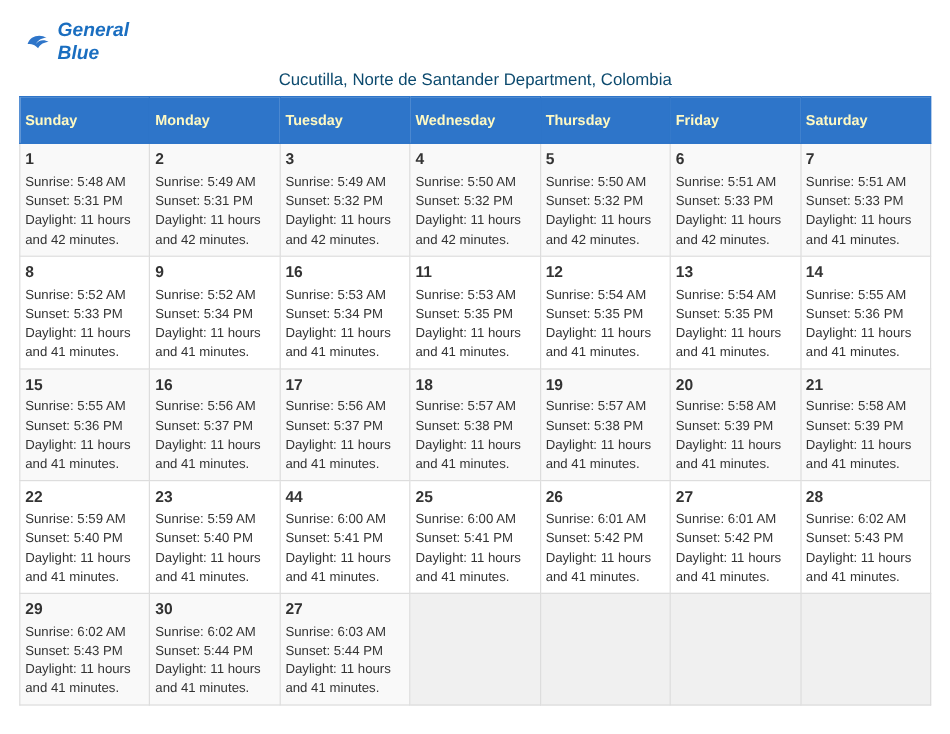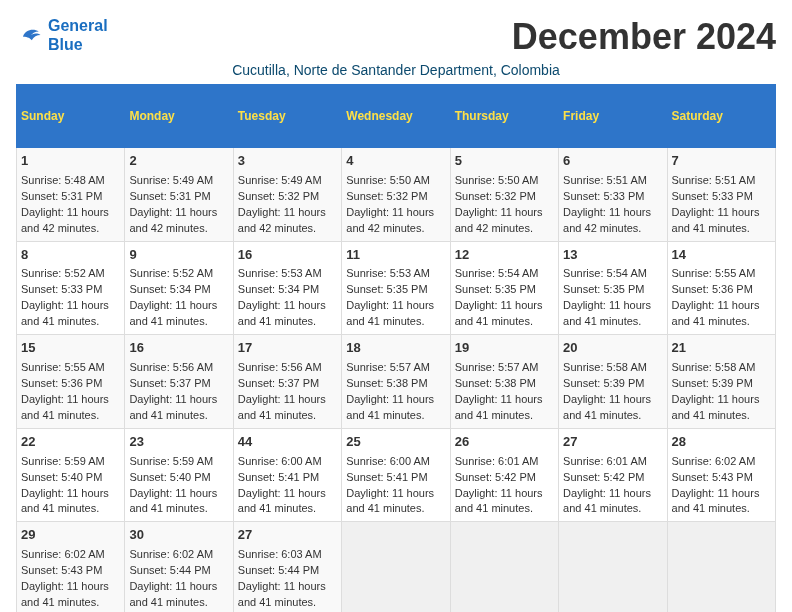--- a/index.html
+++ b/index.html
@@ -8,20 +8,21 @@
       background: #fff;
       width: 792px;
       min-height: 612px;
       padding: 16px;
     }
     .header {
       display: flex;
       align-items: flex-start;
       justify-content: space-between;
       margin-bottom: 4px;
+      font-style: italic;
     }
     .logo {
       display: flex;
       align-items: center;
       gap: 4px;
     }
     .logo-text {
       font-size: 16px;
       line-height: 1.2;
       color: #333;
@@ -48,24 +49,24 @@
       text-align: center;
       margin-bottom: 6px;
     }
     table {
       width: 100%;
       border-collapse: collapse;
       font-size: 11px;
     }
     thead th {
       background-color: #2e75c9;
-      color: #fde047;
+      color: #fef9c3;
       font-weight: bold;
       font-size: 12px;
-      padding: 24px 4px;
+      padding: 12px 4px;
       text-align: left;
       border: 1px solid #2e75c9;
     }
     tbody tr {
       border-bottom: 1px solid #ccc;
     }
     tbody td {
       vertical-align: top;
       padding: 4px 4px;
       border: 1px solid #ddd;
@@ -94,23 +95,20 @@
 
 <div class="header">
   <div class="logo">
     <svg class="logo-bird" viewBox="0 0 32 32" xmlns="http://www.w3.org/2000/svg">
       <path d="M8 18 C10 10, 20 8, 26 12 C22 12, 18 14, 16 18 C18 14, 24 13, 28 16 C24 16, 20 18, 18 22 C16 20, 14 18, 8 18Z" fill="#2e75c9"></path>
     </svg>
     <div class="logo-text">
       <div><span>General</span></div>
       <div><span>Blue</span></div>
     </div>
-  </div>
-  <div class="title-block">
-    <div class="month-title">December 2024</div>
   </div>
 </div>
 
 <div class="location-title">Cucutilla, Norte de Santander Department, Colombia</div>
 
 <table>
   <thead>
     <tr>
     <th>Sunday</th>
         <th>Monday</th>

